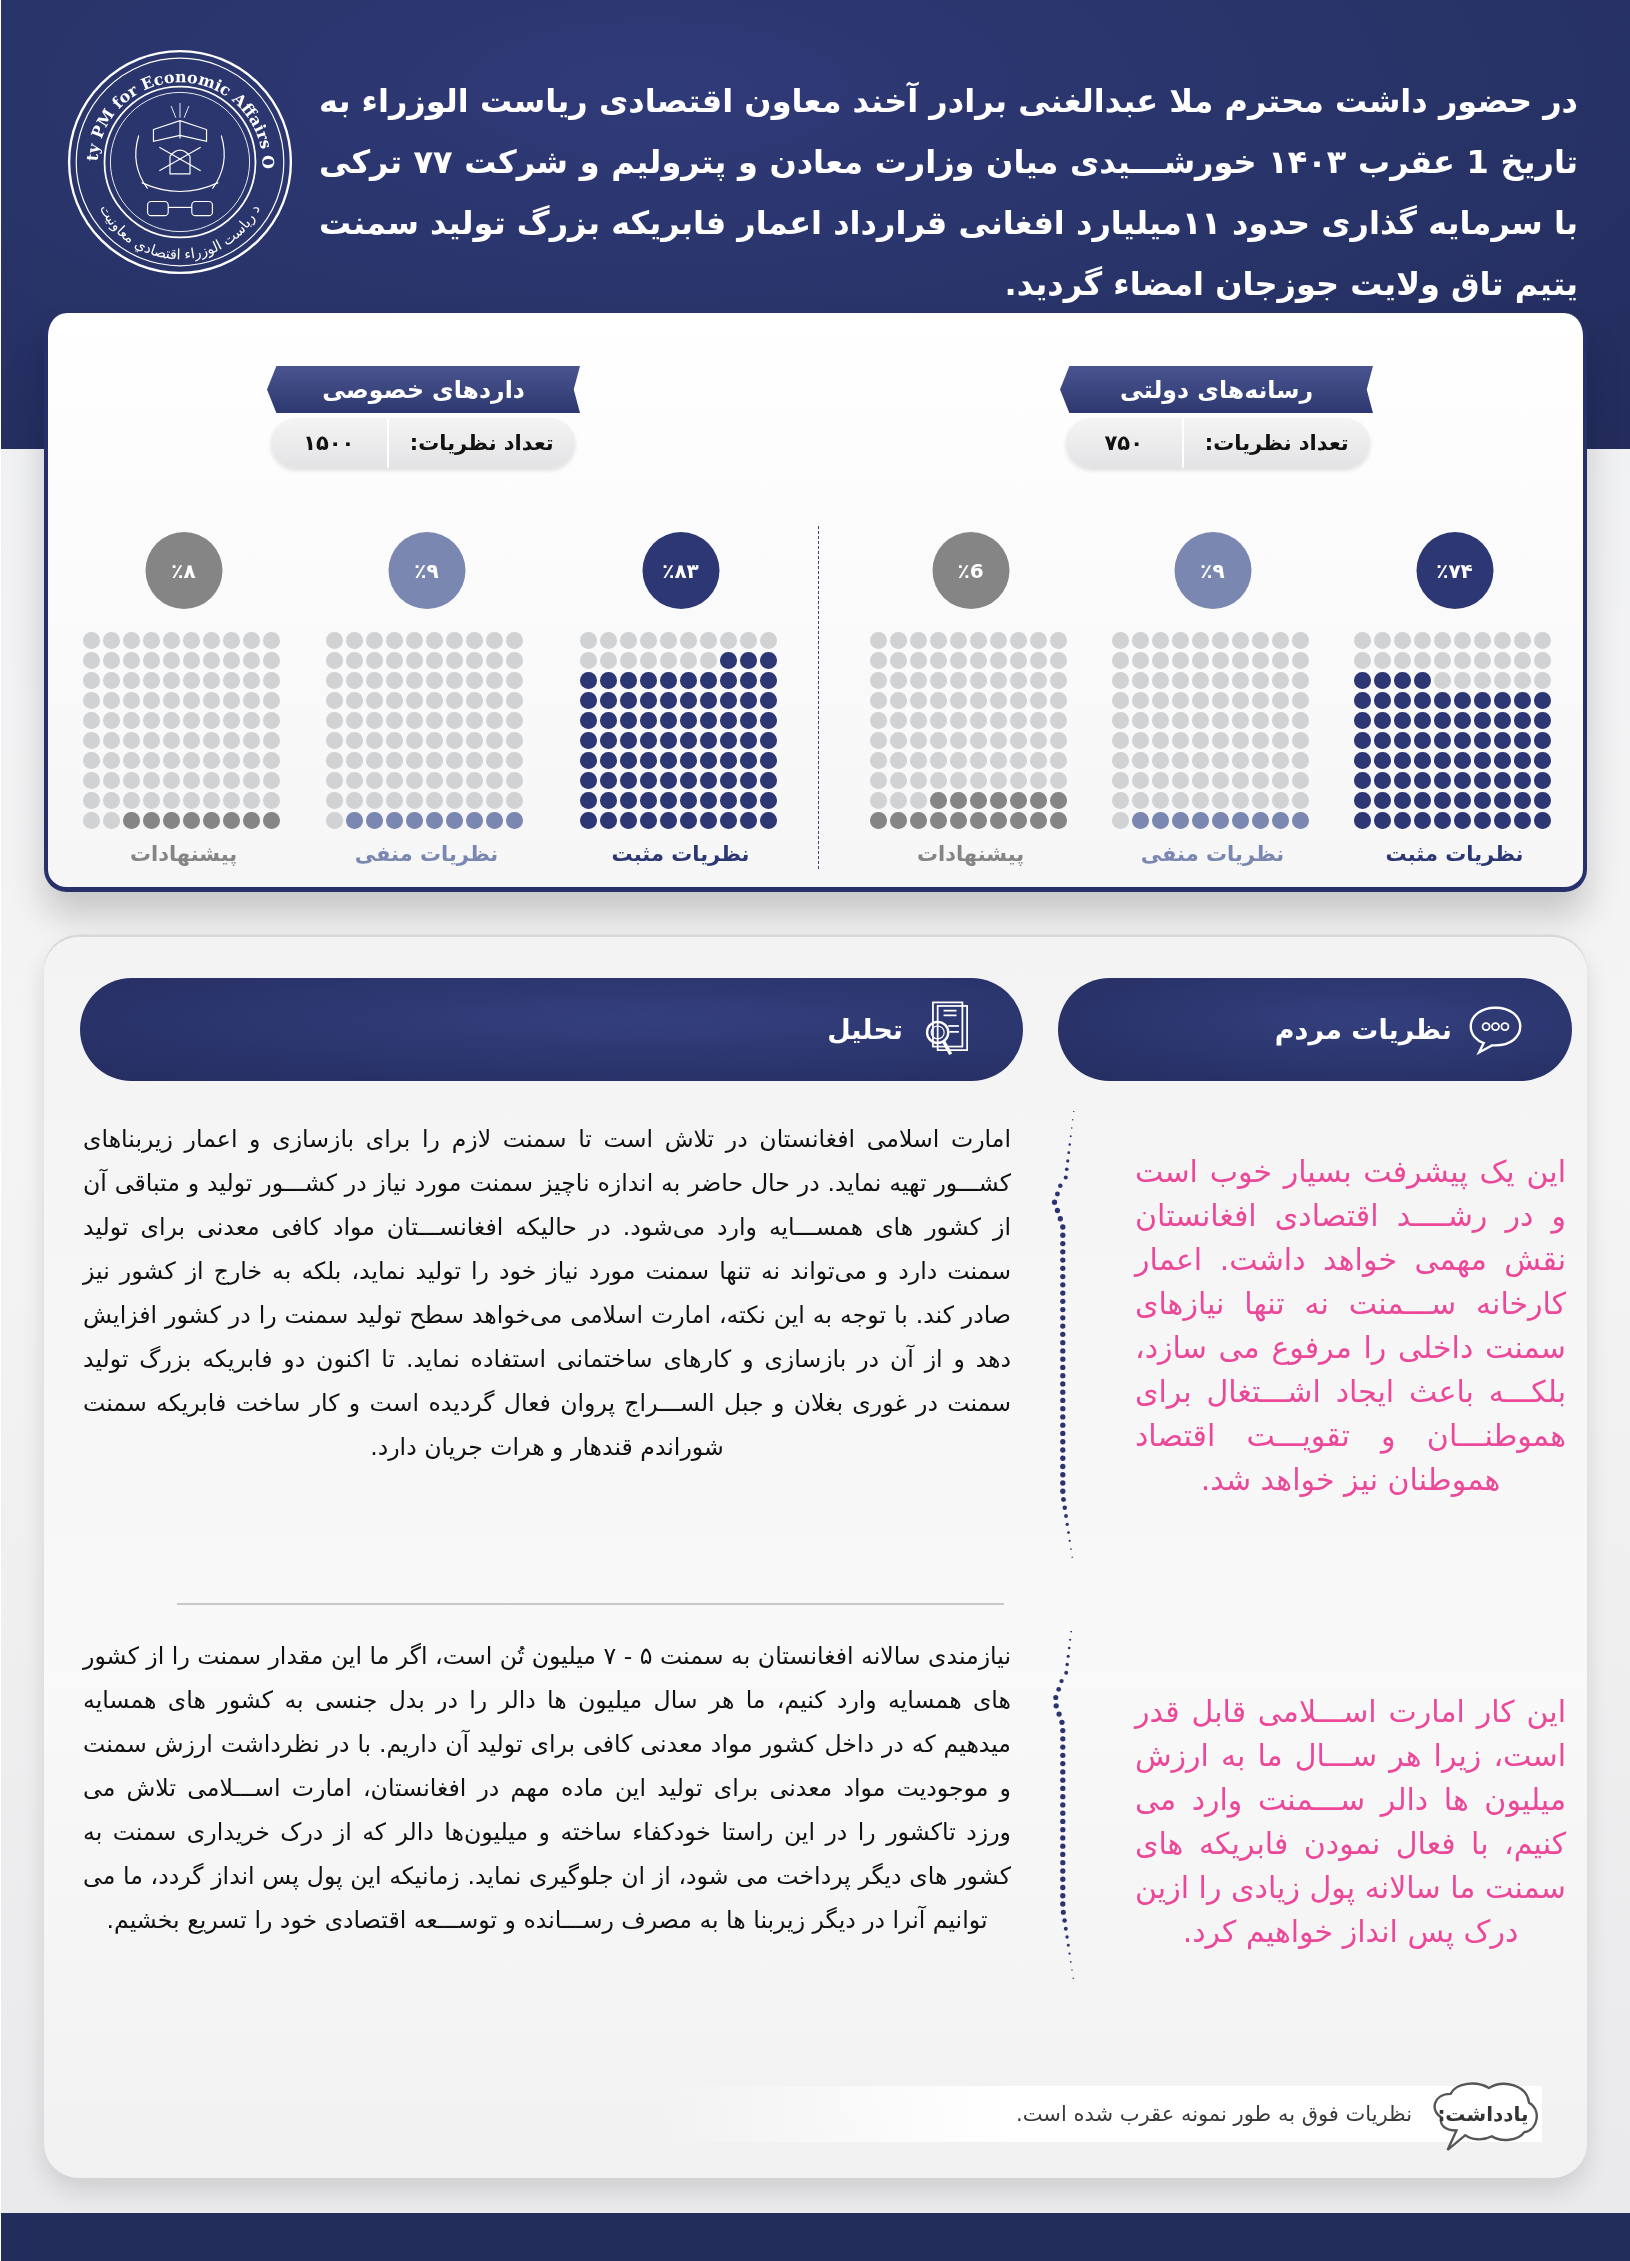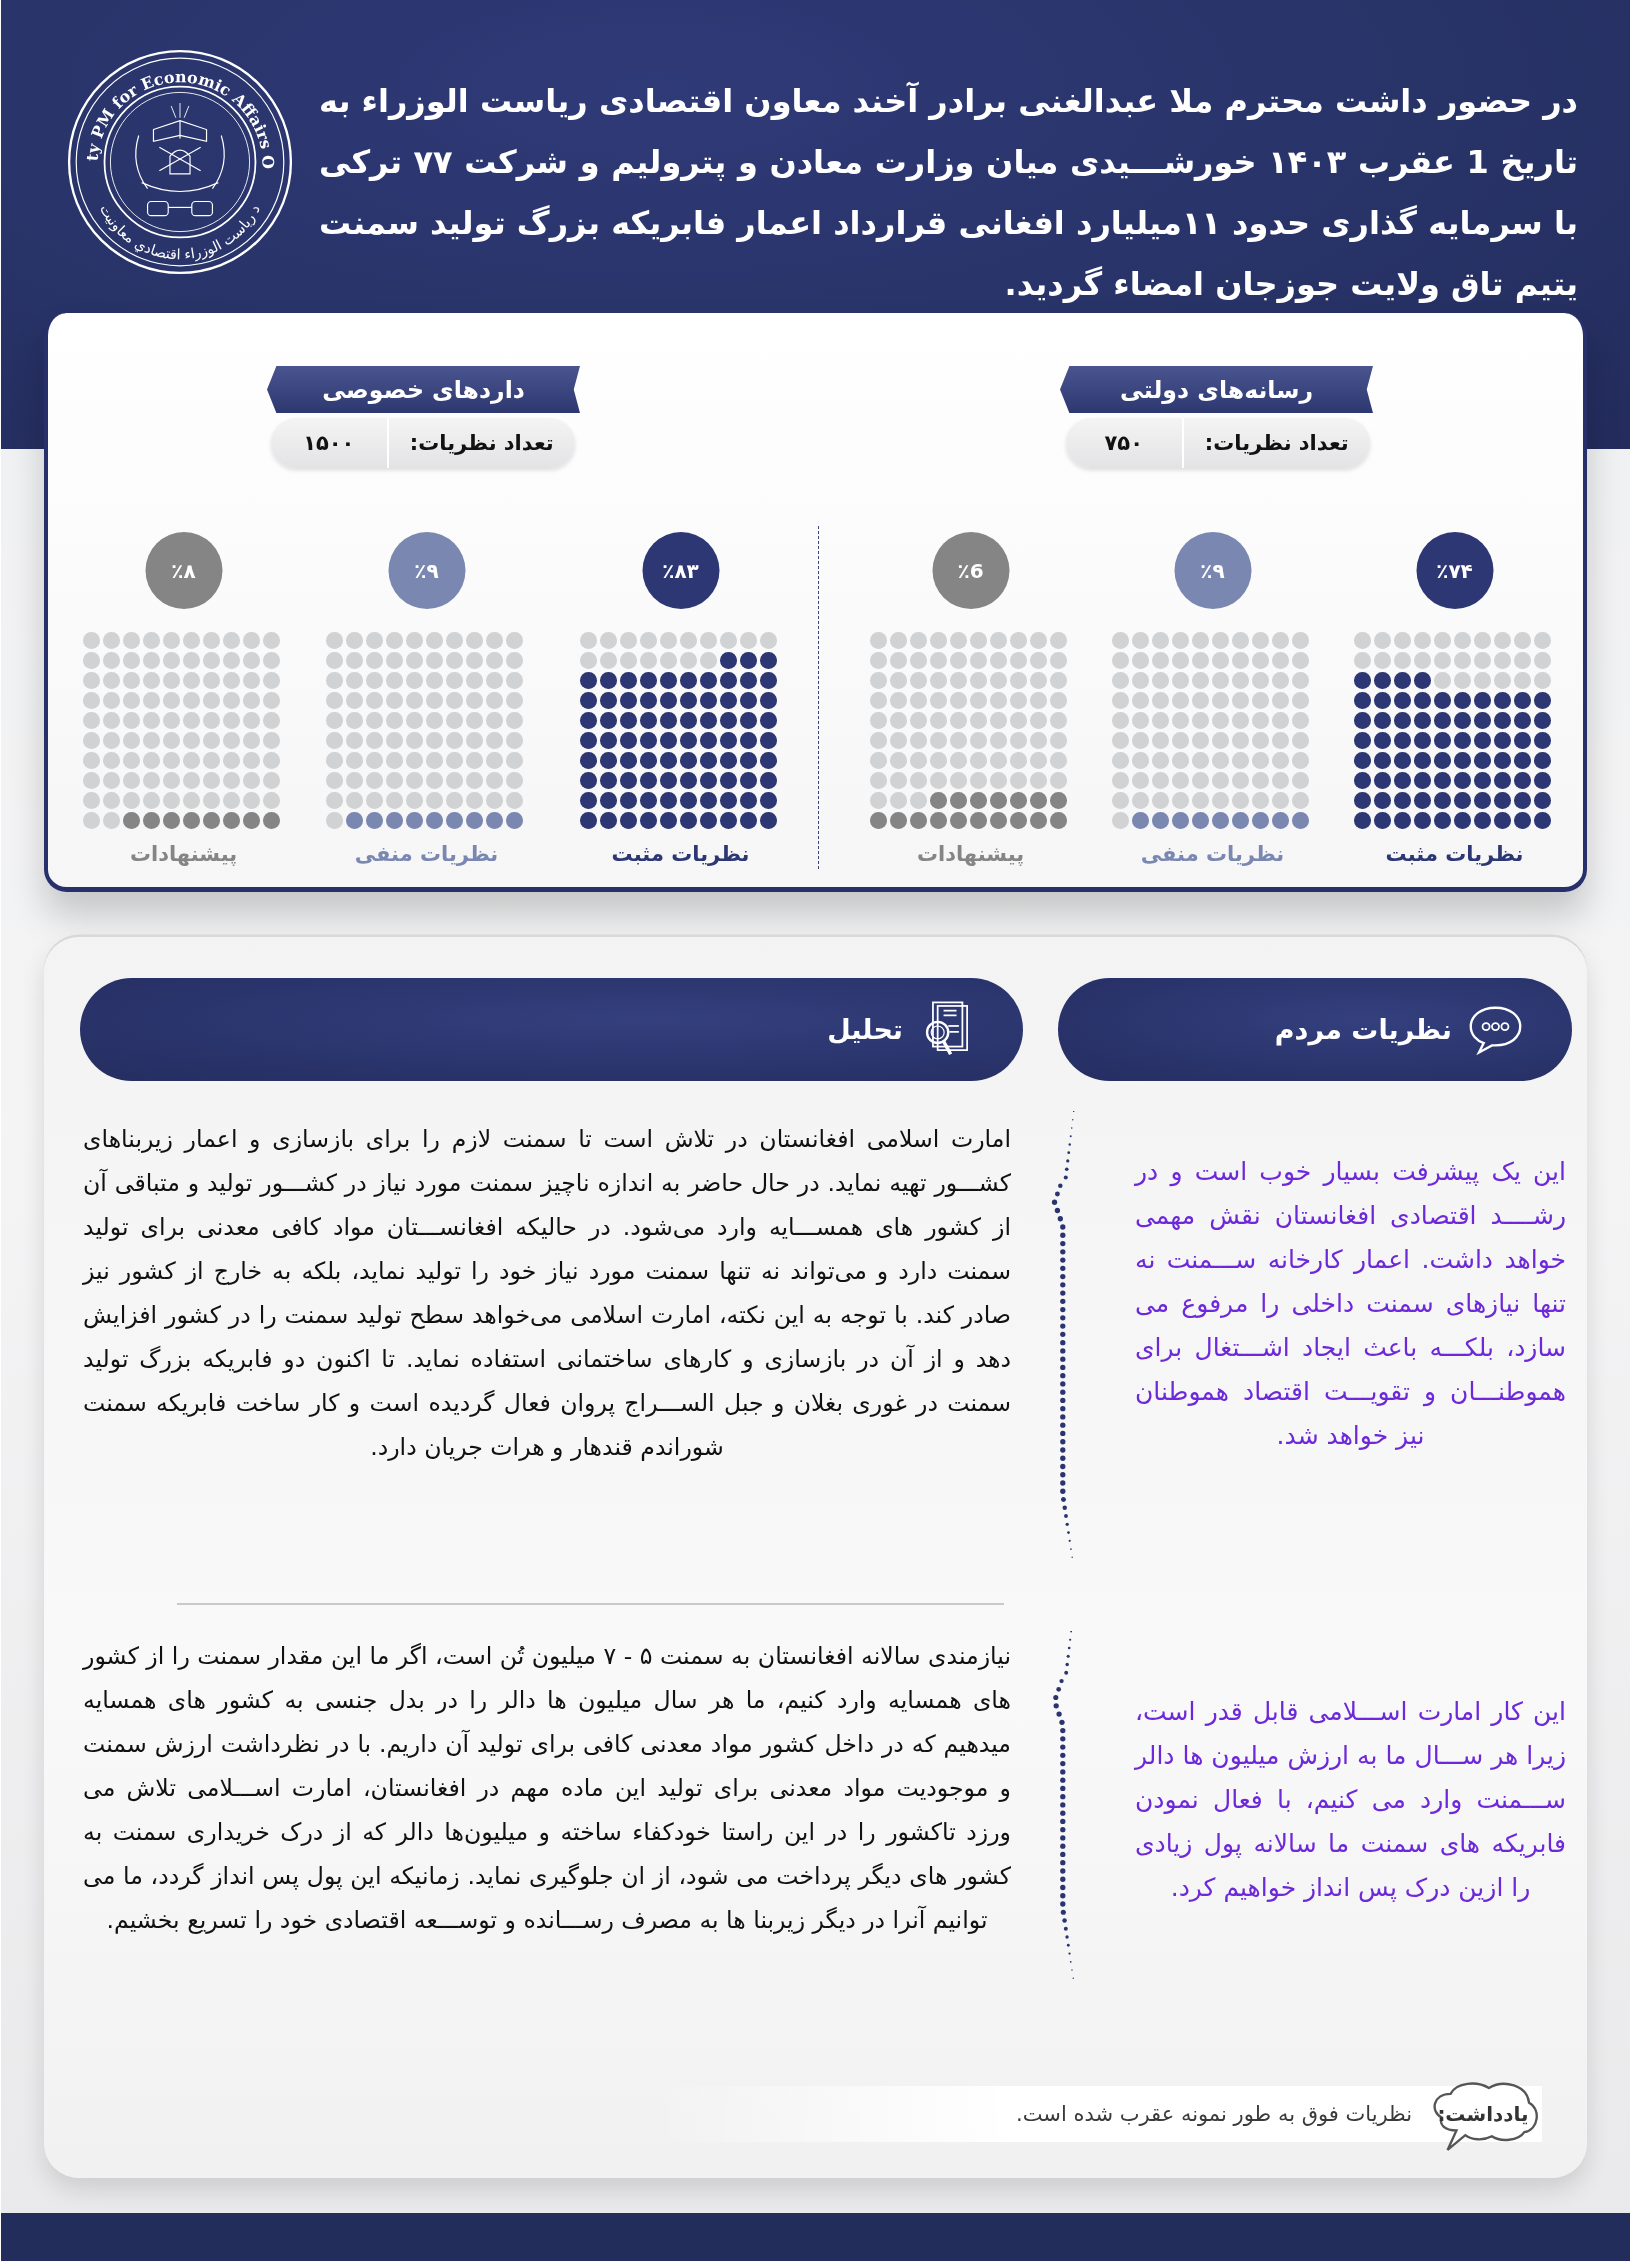--- a/index.html
+++ b/index.html
@@ -77,21 +77,21 @@
     border-radius: 35px; box-shadow: 0 -2.4px 0 #d8d8da, 0 11.8px 23.6px rgba(0,0,0,0.12);
   }
   .section-header {
     position: absolute; height: 103px; border-radius: 53px;
     background: radial-gradient(ellipse at 60% 40%, #34407e 0%, #2a346c 60%, #252e60 100%);
     color: #fff; font-weight: bold; font-size: 27px;
     display: flex; align-items: center; padding-right: 47px; gap: 14px;
   }
   .section-header .icon { width: 59px; height: 59px; display:flex; align-items:center; justify-content:center; }
   .people-quote {
-    position: absolute; width: 431px; color: #6d28d9; font-size: 25px; line-height: 44px;
+    position: absolute; width: 431px; color: #ec4899; font-size: 30px; line-height: 44px;
     text-align: justify; text-align-last: center;
   }
   .dot-bracket { position: absolute; width: 23.6px; }
   .analysis-para {
     position: absolute; width: 928px; color: #111; font-size: 23.6px; line-height: 44px;
     text-align: justify; text-align-last: center;
   }
   .hr {
     position: absolute; left: 177px; top: 1603px; width: 827px; height: 1.8px; background: #c9c9cc;
   }

